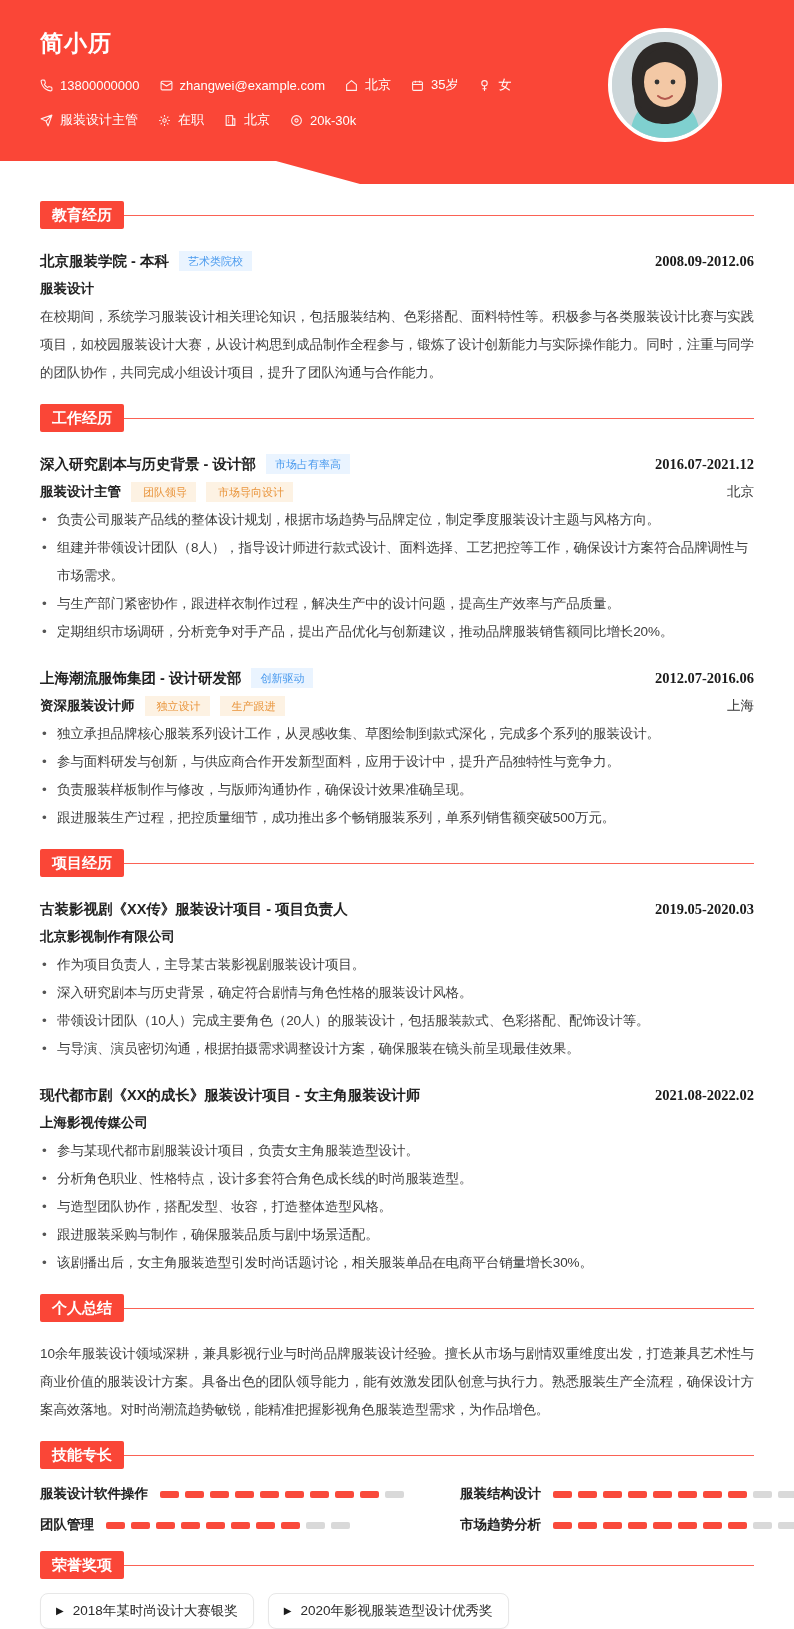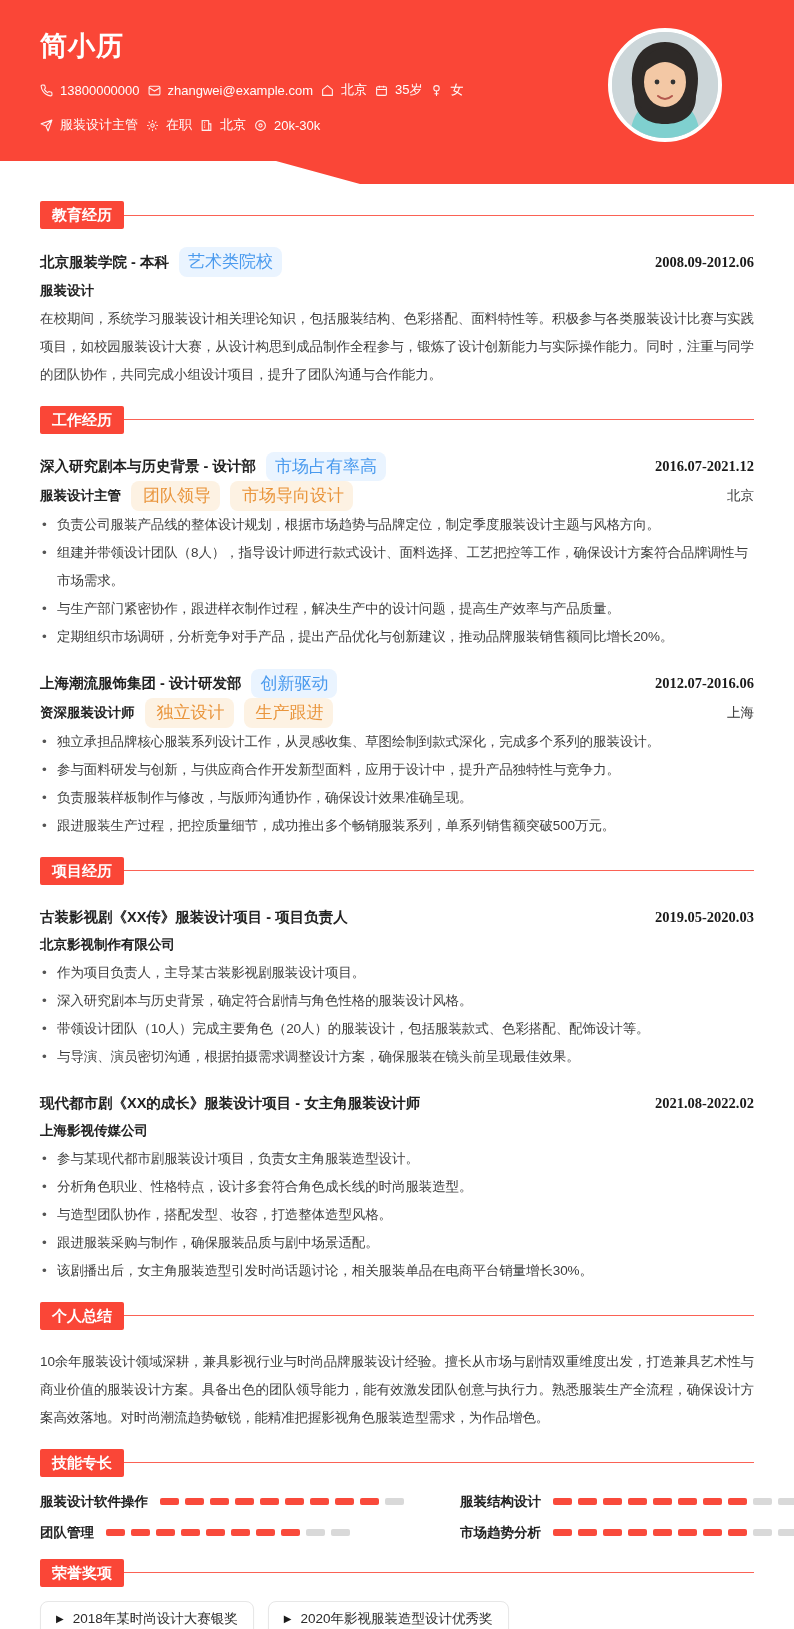--- a/index.html
+++ b/index.html
@@ -11,42 +11,42 @@
   }
   *{margin:0;padding:0;box-sizing:border-box;}
   html,body{background:#fff;}
   body{font-family:"Liberation Sans","DejaVu Sans",sans-serif;color:var(--text-body);}
   .page{width:794px;min-height:1629px;background:#fff;margin:0 auto;position:relative;}
 
   
   .hero{position:relative;height:184px;background:var(--accent);
         clip-path:polygon(0 0,100% 0,100% 184px,360px 184px,276px 161px,0 161px);
         color:#fff;padding:28px 40px 0 40px;}
-  .hero h1{font-size:27px;font-weight:700;letter-spacing:1px;}
-  .contact-row{display:flex;align-items:center;gap:8px;margin-top:17px;flex-wrap:wrap;max-width:560px;}
+  .hero h1{font-size:23px;font-weight:700;letter-spacing:1px;}
+  .contact-row{display:flex;align-items:center;gap:20px;margin-top:17px;flex-wrap:wrap;max-width:560px;}
   .ci{display:inline-flex;align-items:center;gap:7px;font-size:13px;white-space:nowrap;}
   .ci svg{display:block;opacity:.92;}
   .avatar{position:absolute;top:28px;left:608px;width:114px;height:114px;border-radius:50%;
           background:#cdd6da;border:4px solid #fff;overflow:hidden;}
   .avatar svg{display:block;}
 
   
   .content{padding:0 40px 18px 40px;}
   .sec-head{display:flex;align-items:center;margin-top:17px;}
   .sec-head .badge{background:var(--accent);color:#ffffff;font-size:15px;font-weight:700;
                    padding:5px 12px;border-radius:2px;line-height:1.2;white-space:nowrap;}
   .sec-head .sec-line{flex:1;height:1px;background:var(--accent);opacity:.85;}
   .rows{margin-top:18px;}
   .row{display:flex;align-items:center;gap:10px;min-height:28px;line-height:28px;}
   .grow{flex:1;}
   .name15{font-size:14.5px;font-weight:700;color:var(--text-dark);white-space:nowrap;}
   .name14{font-size:13.5px;font-weight:700;color:var(--text-dark);white-space:nowrap;}
   .date{font-size:14.5px;font-weight:700;color:#1b1b1b;white-space:nowrap;font-family:Liberation Serif, serif;}
   .loc{font-size:13.5px;color:#333;white-space:nowrap;}
-  .tag{font-size:17px;padding:2px 9px;border-radius:8px;line-height:1.5;white-space:nowrap;}
+  .tag{font-size:11px;padding:2px 9px;border-radius:0;line-height:1.5;white-space:nowrap;}
   .tag.blue{background:var(--tag-blue-bg);color:var(--tag-blue-text);}
   .tag.orange{background:var(--tag-orange-bg);color:var(--tag-orange-text);padding-left:12px;}
   .para{font-size:13.5px;line-height:28px;color:var(--text-body);letter-spacing:-.1px;text-align:justify;}
   ul.bullets{list-style:none;}
   ul.bullets li{position:relative;padding-left:17px;font-size:13.5px;line-height:28px;
                 color:var(--text-body);letter-spacing:-.1px;}
   ul.bullets li::before{content:"•";position:absolute;left:2px;color:#555;}
 
   
   .skill-grid{display:grid;grid-template-columns:1fr 1fr;column-gap:56px;row-gap:13px;margin-top:16px;}

